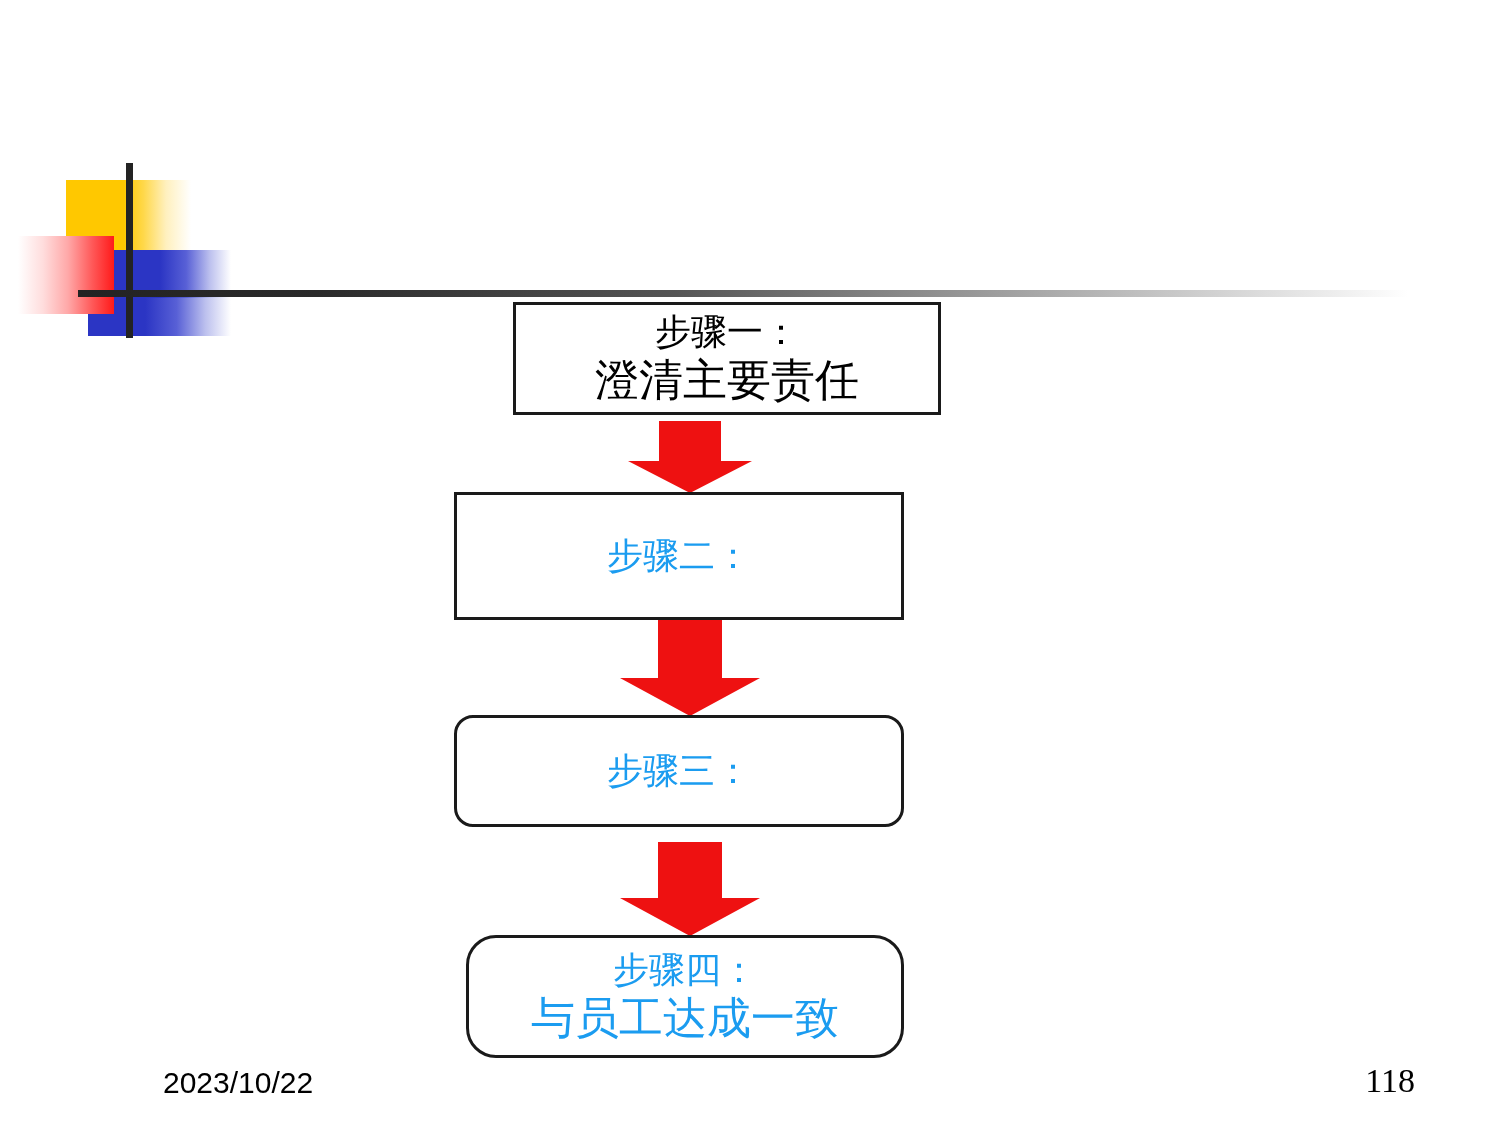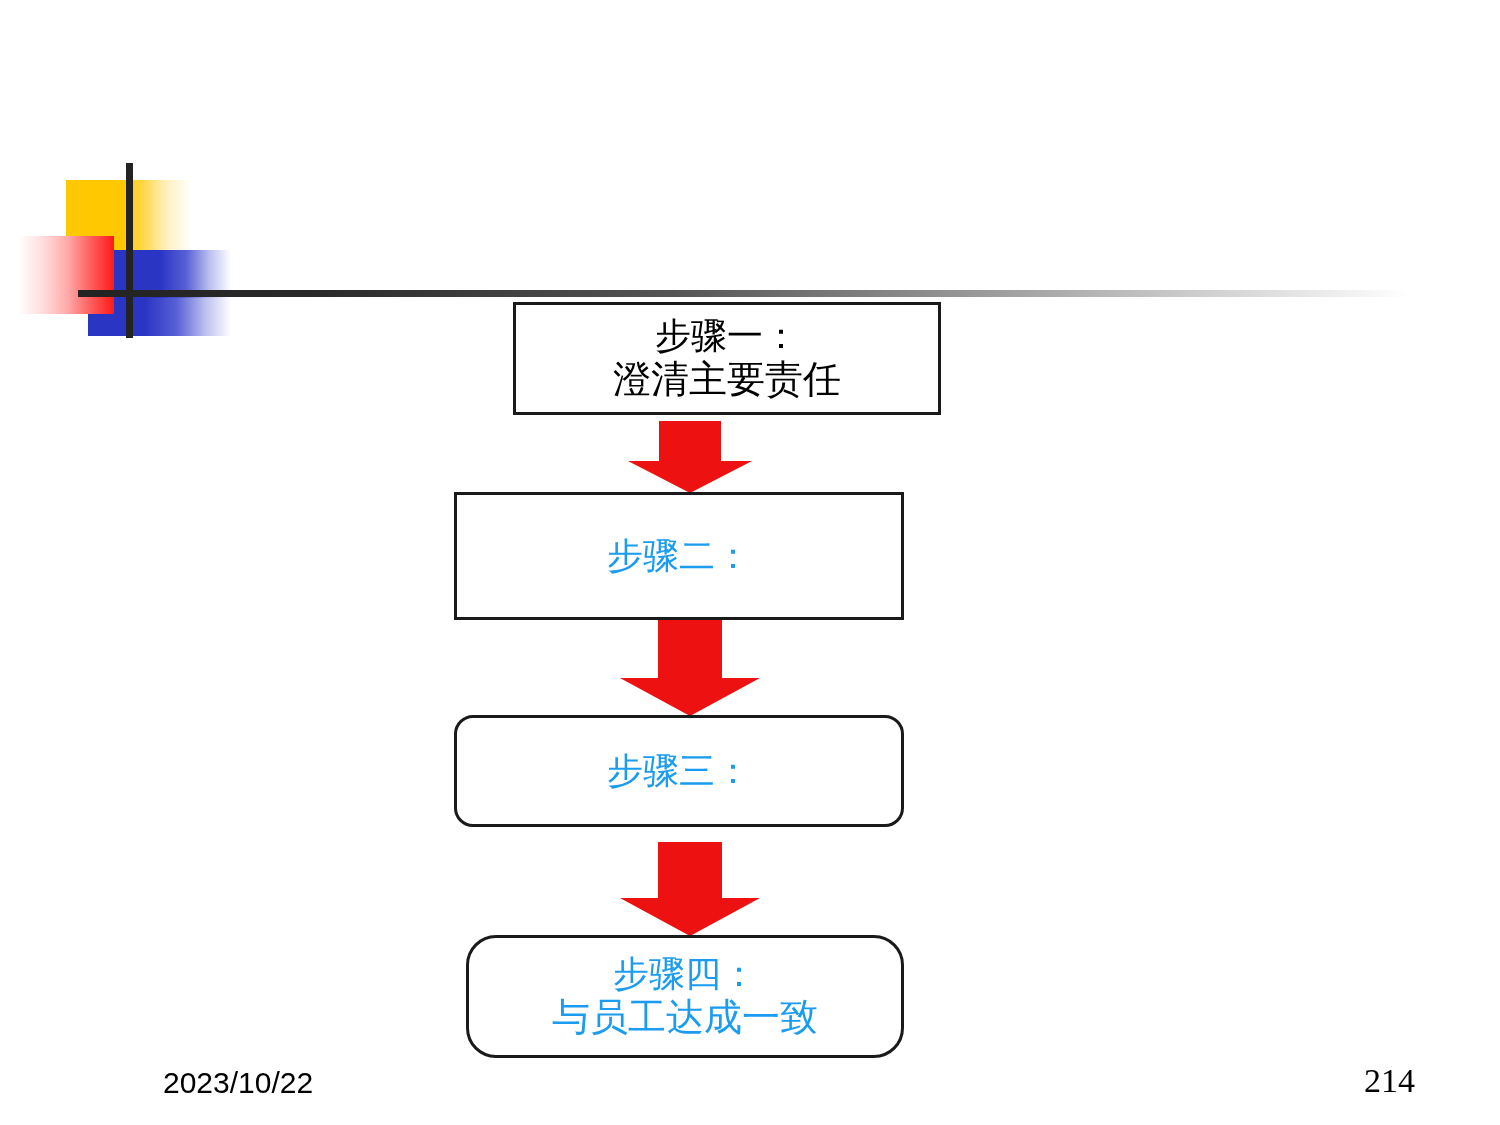--- a/index.html
+++ b/index.html
@@ -115,21 +115,21 @@
     background: #ffffff;
     box-sizing: border-box;
     display: flex;
     flex-direction: column;
     align-items: center;
     justify-content: center;
     font-family: "DejaVu Sans", "Liberation Sans", sans-serif;
     line-height: 1.18;
   }
   .step-line1 { font-size: 36px; white-space: nowrap; }
-  .step-line2 { font-size: 38px; white-space: nowrap; }
+  .step-line2 { font-size: 44px; white-space: nowrap; }
 
   .step-black .step-line1,
   .step-black .step-line2 { color: #000000; }
   .step-blue  .step-line1,
   .step-blue  .step-line2 { color: #1B9CF0; }
 
   #box1 { left: 465px; top: 302px; width: 428px; height: 113px; margin-left: 48px; }
   #box2 { left: 454px; top: 492px; width: 450px; height: 128px; }
   #box3 { left: 454px; top: 715px; width: 450px; height: 112px; border-radius: 19px; }
   #box4 { left: 466px; top: 935px; width: 438px; height: 123px; border-radius: 30px; }
@@ -200,15 +200,15 @@
     </svg>
 
     <div id="box4" class="step-box step-blue">
       <div class="step-line1">步骤四：</div>
       <div class="step-line2">与员工达成一致</div>
     </div>
 
   </div>
 
   <div class="footer-date">2023/10/22</div>
-  <div class="footer-page">214</div>
+  <div class="footer-page">118</div>
 
 </div>
 
 </body></html>

